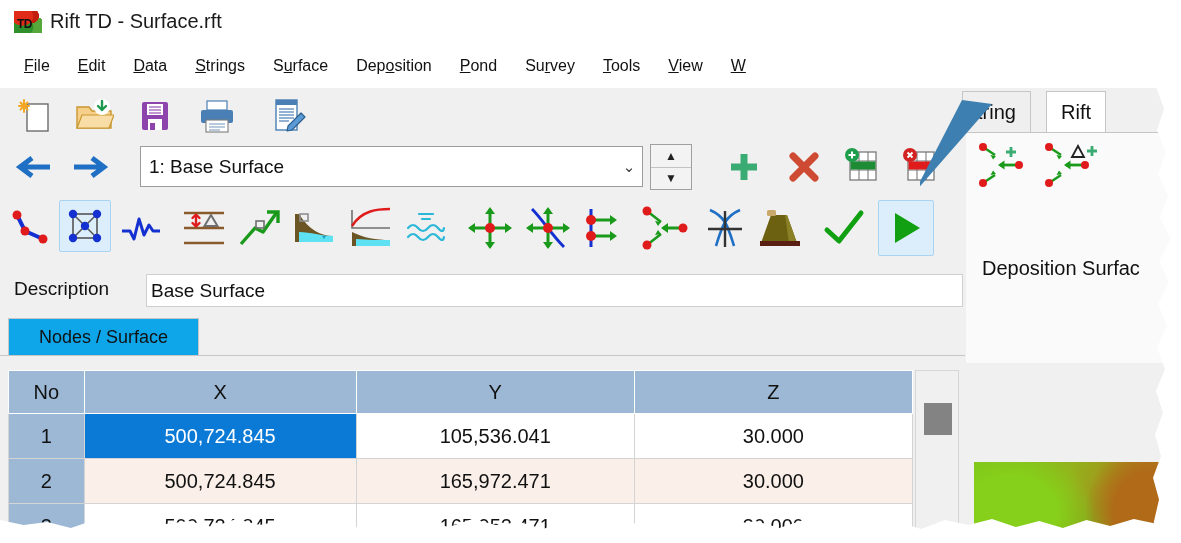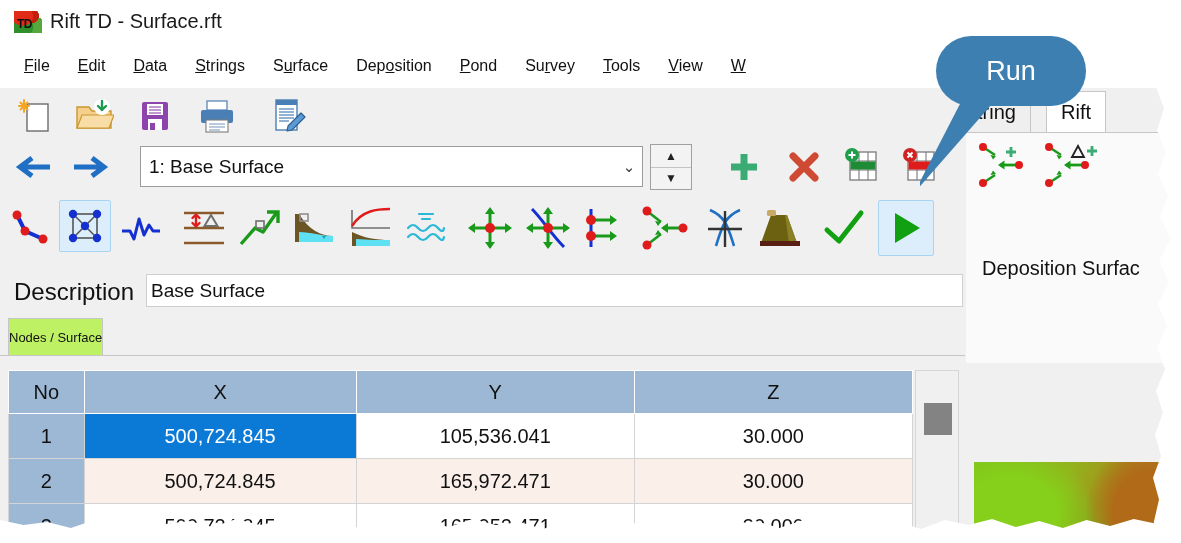--- a/index.html
+++ b/index.html
@@ -89,36 +89,36 @@
   .chkcircle{
     position:absolute;width:34px;height:34px;border-radius:50%;background:#4caf50;
     display:flex;align-items:center;justify-content:center;
   }
 
   
   .hl{background:#dceefc;border:1px solid #a8d4f2;box-sizing:border-box;border-radius:2px;}
 
   
   .descrow{position:absolute;left:0;top:268px;width:965px;height:45px;background:#f0f0f0;}
-  .desclbl{position:absolute;left:14px;top:278px;font-size:24px;color:#111;}
+  .desclbl{position:absolute;left:14px;top:278px;font-size:19px;color:#111;}
   .descinput{
     position:absolute;left:146px;top:274px;width:817px;height:33px;
     background:#fff;border:1px solid #cfcfcf;box-sizing:border-box;
     display:flex;align-items:center;padding-left:4px;font-size:19px;color:#111;
   }
 
   
   .tabstrip{
     position:absolute;left:0;top:318px;width:965px;height:37px;
     background:#f0f0f0;border-bottom:1px solid #c6c6c6;
   }
   .tab{
-    position:absolute;left:8px;top:0px;height:37px;background:#bef264;
+    position:absolute;left:8px;top:0px;height:37px;background:#0ea5e9;
     border:1px solid #c6c6c6;border-bottom:none;box-sizing:border-box;
-    display:flex;align-items:center;padding:0 0;font-size:13px;color:#111;
+    display:flex;align-items:center;padding:0 30px;font-size:18px;color:#111;
   }
 
   
   .tablewrap{position:absolute;left:8px;top:370px;width:950px;height:173px;}
   table.grid{border-collapse:collapse;table-layout:fixed;width:905px;}
   table.grid th{
     background:#9db8d4;border:1px solid #ffffff;
     font-weight:normal;font-size:20px;color:#111;height:40px;
   }
   table.grid td{
@@ -637,19 +637,18 @@
       
     </div>
 
     <div class="thumb3d"></div>
   </div>
 
   <div class="callout">
     <svg width="180" height="170" viewBox="0 0 180 170">
       <path d="M42 72 L-6 165 L72 76 Z" fill="#3d7fb0"></path>
     </svg>
-    <div class="bubble">Run</div>
   </div>
 
   <div class="torn-right"></div>
   <div class="torn-bottom"></div>
 
 </div>
 
 </body></html>

